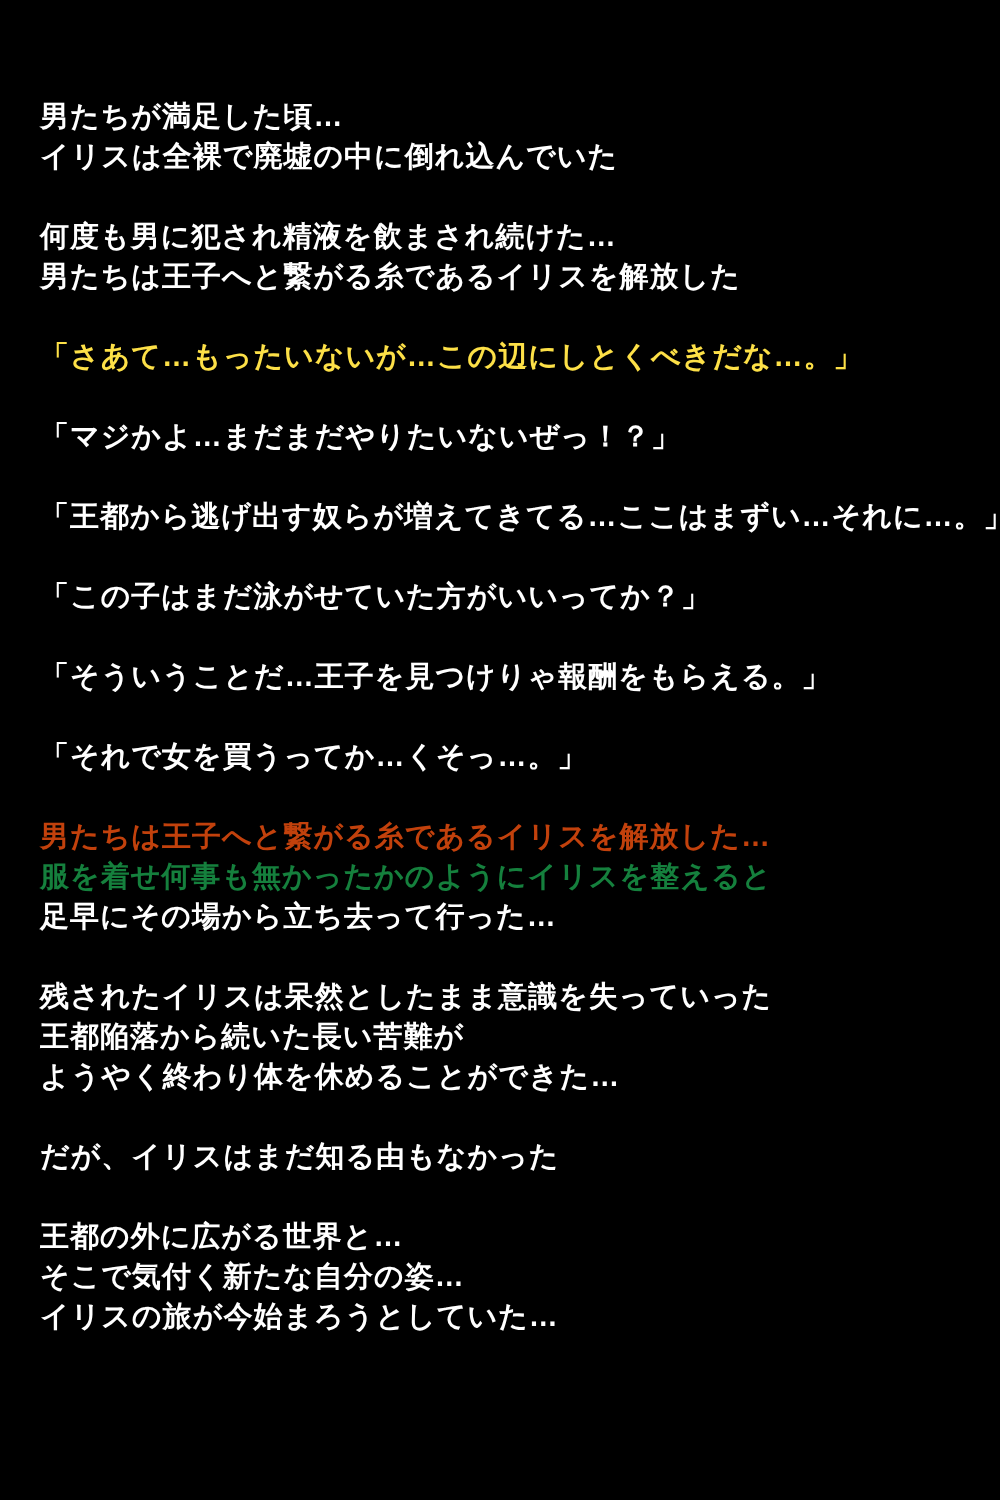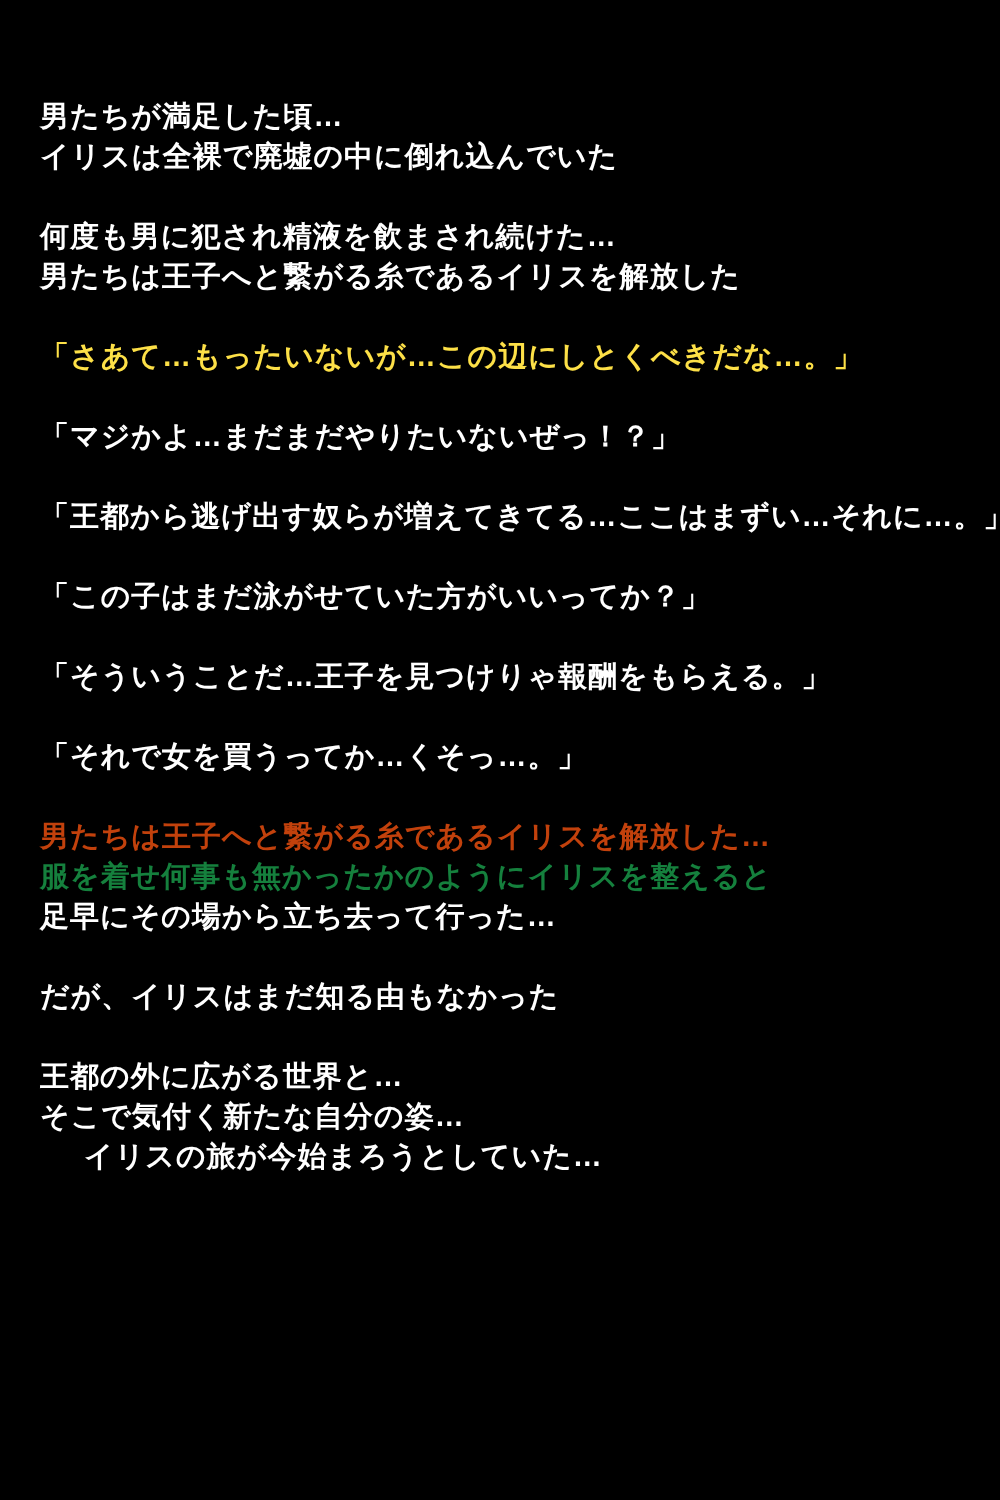--- a/index.html
+++ b/index.html
@@ -70,24 +70,29 @@
   <div class="paragraph">
     <div class="text-line" style="color: rgb(255, 255, 255);">「それで女を買うってか…くそっ…。」</div>
   </div>
 
   <div class="paragraph">
     <div class="text-line" style="color: #c2410c;">男たちは王子へと繋がる糸であるイリスを解放した…</div>
     <div class="text-line" style="color: #15803d;">服を着せ何事も無かったかのようにイリスを整えると</div>
     <div class="text-line" style="color: rgb(255, 255, 255);">足早にその場から立ち去って行った…</div>
   </div>
 
+  <div class="paragraph">
+    <div class="text-line" style="color: rgb(255, 255, 255);">残されたイリスは呆然としたまま意識を失っていった</div>
+    <div class="text-line" style="color: rgb(255, 255, 255);">王都陥落から続いた長い苦難が</div>
+    <div class="text-line" style="color: rgb(255, 255, 255);">ようやく終わり体を休めることができた…</div>
+  </div>
 
   <div class="paragraph">
     <div class="text-line" style="color: rgb(255, 255, 255);">だが、イリスはまだ知る由もなかった</div>
   </div>
 
   <div class="paragraph">
     <div class="text-line" style="color: rgb(255, 255, 255);">王都の外に広がる世界と…</div>
     <div class="text-line" style="color: rgb(255, 255, 255);">そこで気付く新たな自分の姿…</div>
-    <div class="text-line" style="color: rgb(255, 255, 255); margin-left: 44px;">イリスの旅が今始まろうとしていた…</div>
+    <div class="text-line" style="color: rgb(255, 255, 255);">イリスの旅が今始まろうとしていた…</div>
   </div>
 
 </div>
 
 </body></html>

